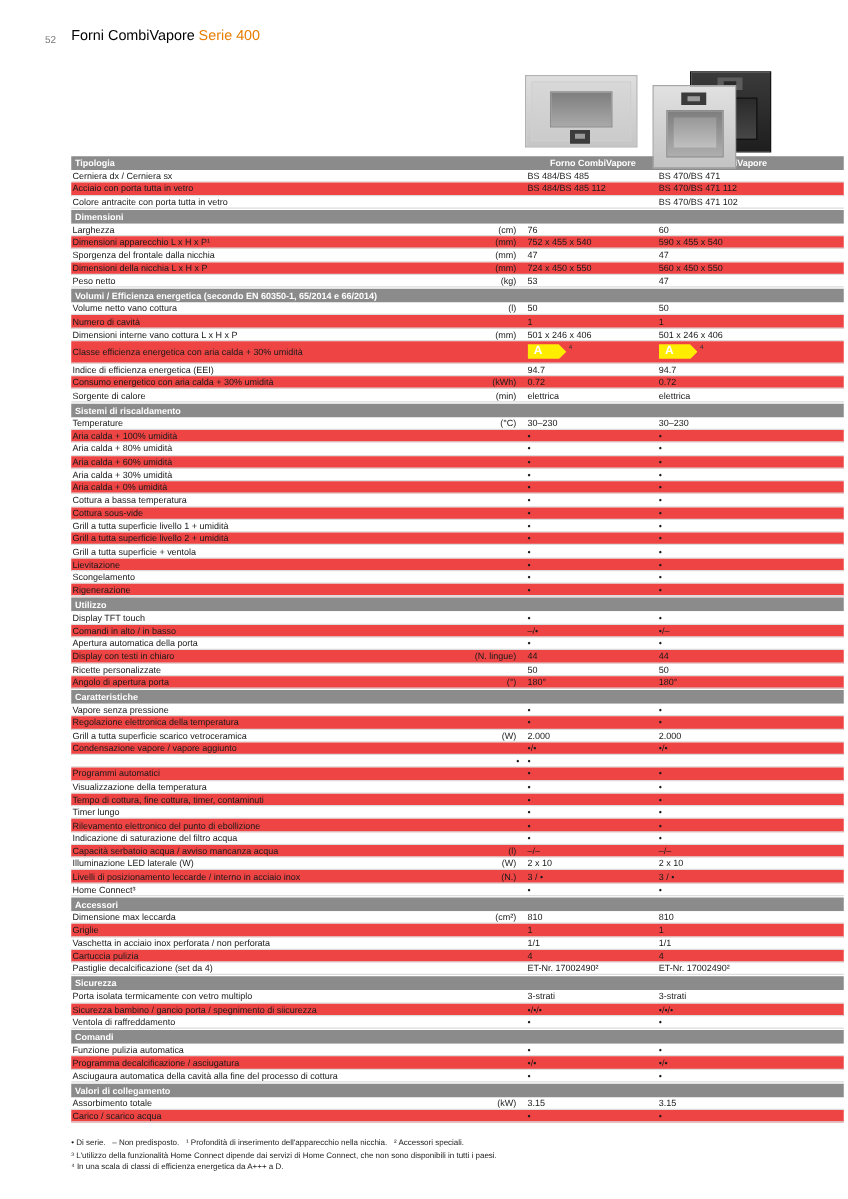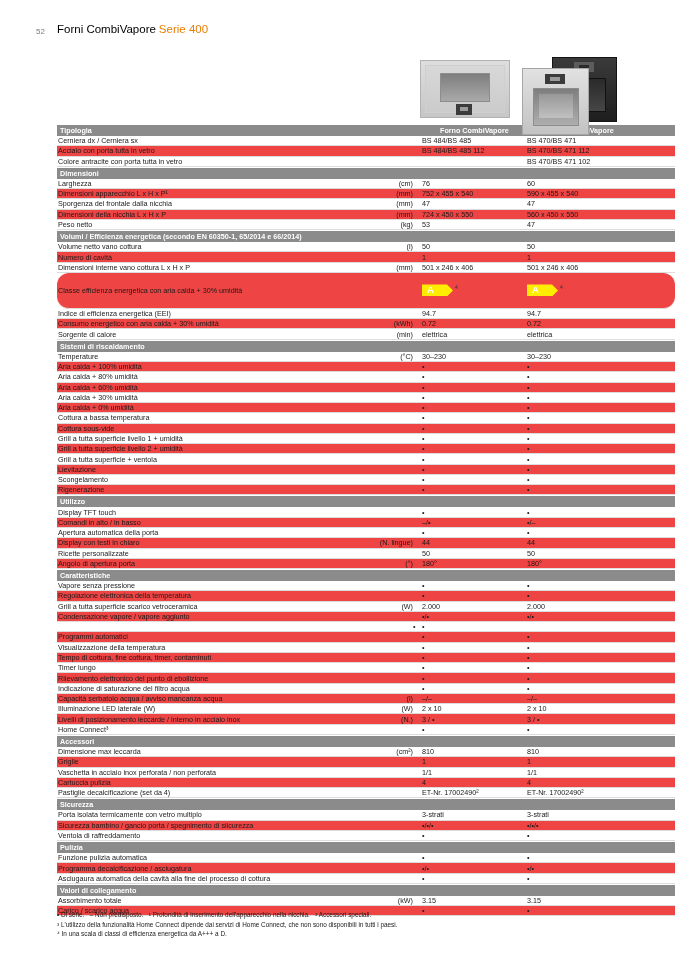--- a/index.html
+++ b/index.html
@@ -28,21 +28,21 @@
   .oven-steel .window{position:absolute;left:10px;top:19px;width:44px;height:36px;background:linear-gradient(180deg,#7e7e7e,#aeaeae);border:1px solid #8d8d8d;}
   .oven-steel .window .glass{position:absolute;left:5px;top:5px;right:5px;bottom:7px;background:linear-gradient(180deg,#989898,#c0c0c0);}
 
   
   #spec-table{position:absolute;left:57px;top:124px;width:618px;font-size:7.2px;}
   .section-bar{display:grid;grid-template-columns:1fr 55px 9px 105px 148px;align-items:center;height:11px;box-sizing:border-box;background:#8b8b8b;color:#ffffff;font-weight:bold;margin-top:1px;}
   .bar-title{grid-column:1 / span 3;padding-left:3px;white-space:nowrap;}
   .bar-col{white-space:nowrap;padding-left:18px;}
   .row{display:grid;grid-template-columns:1fr 55px 9px 105px 148px;align-items:center;height:10.27px;box-sizing:border-box;border-bottom:0.6px solid #dcdcdc;background:#ffffff;}
   .row.alt{background:#ef4444;}
-  .row.badge-row{height:36px;border-radius:12px;}
+  .row.badge-row{height:18px;}
   .cell-label{padding-left:1px;white-space:nowrap;overflow:hidden;}
   .cell-unit{text-align:right;white-space:nowrap;}
   .cell-val{white-space:nowrap;}
   .energy-badge{display:inline-block;width:31px;height:12px;box-sizing:border-box;background:#ffed00;clip-path:polygon(0 0,25px 0,31px 6px,25px 12px,0 12px);color:#ffffff;font-weight:bold;font-size:9.5px;line-height:12px;padding-left:5px;vertical-align:middle;}
   .badge-sup{font-size:5px;vertical-align:top;margin-left:2px;color:#333;}
 
   
   .footnotes{position:absolute;left:57px;top:910px;width:606px;font-size:6.4px;line-height:9.6px;color:#1a1a1a;}
   .footnotes div{white-space:pre-wrap;}
 </style>
@@ -500,21 +500,21 @@
       <span class="cell-val">•/•/•</span>
     </div>
     <div class="row">
       <span class="cell-label">Ventola di raffreddamento</span>
       <span class="cell-unit"></span>
       <span class="cell-gap"></span>
       <span class="cell-val">•</span>
       <span class="cell-val">•</span>
     </div>
     <div class="section-bar">
-      <span class="bar-title">Pulizia</span>
+      <span class="bar-title">Comandi</span>
     </div>
     <div class="row">
       <span class="cell-label">Funzione pulizia automatica</span>
       <span class="cell-unit"></span>
       <span class="cell-gap"></span>
       <span class="cell-val">•</span>
       <span class="cell-val">•</span>
     </div>
     <div class="row alt">
       <span class="cell-label">Programma decalcificazione / asciugatura</span>

